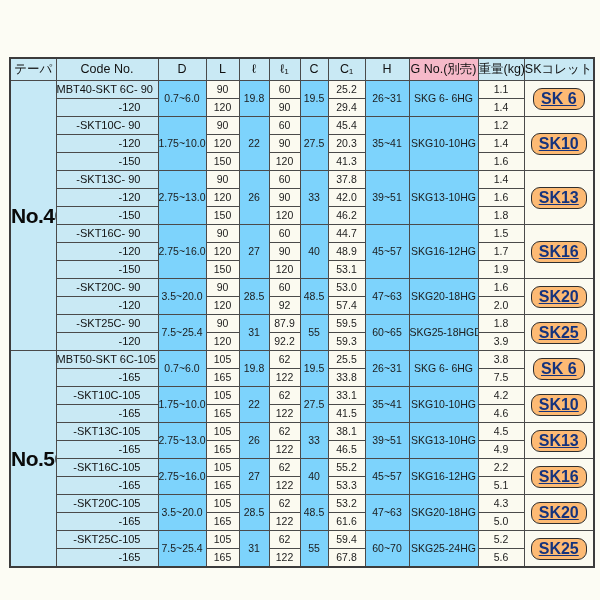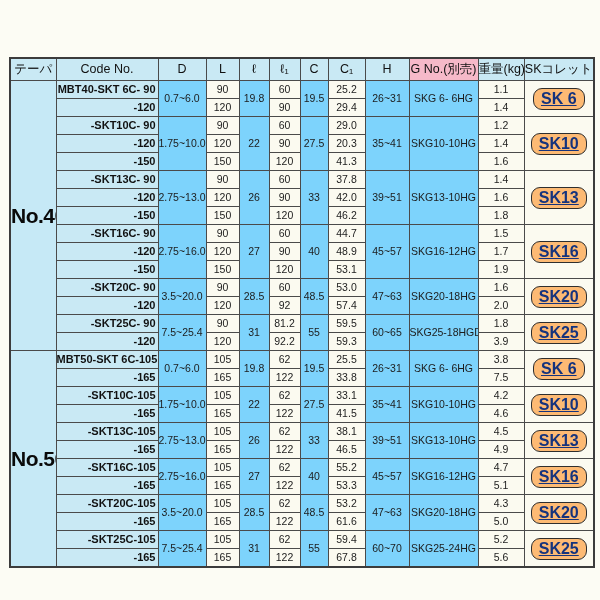--- a/index.html
+++ b/index.html
@@ -22,22 +22,22 @@
     height:17px;overflow:hidden;white-space:nowrap;
   }
   .spec thead th{
     height:21px;font-size:12.5px;font-weight:normal;
     background:#c9e9f4;color:#111;
   }
   .spec thead th.pink{background:#f6b9c9;margin-top:24px;}
   .beige{background:#7dd3fc;}
   .white{background:#fbfaf0;}
   td.code{
-    background:#c9e9f4;font-weight:bold;font-size:11px;
-    text-align:right;padding-right:2px;color:#111;
+    background:#c9e9f4;font-weight:normal;font-size:11px;
+    text-align:right;padding-right:17px;color:#111;
   }
   td.taper{
     background:#c6e9f6;font-weight:bold;font-size:21px;
     letter-spacing:-0.5px;color:#0a0a0a;
   }
   .skpill{
     display:inline-block;
     border:1.5px solid #2e2e2e;border-radius:9px;
     background:#fdba74;color:#15337d;
     font-weight:bold;font-size:16px;line-height:1;
@@ -101,21 +101,21 @@
   <td class="white">29.4</td>
   <td class="white">1.4</td>
 </tr>
 <tr>
   <td class="code">-SKT10C- 90</td>
   <td class="beige" rowspan="3">1.75~10.0</td>
   <td class="white">90</td>
   <td class="beige" rowspan="3">22</td>
   <td class="white">60</td>
   <td class="beige" rowspan="3">27.5</td>
-  <td class="white">29.0</td>
+  <td class="white">45.4</td>
   <td class="beige" rowspan="3">35~41</td>
   <td class="beige" rowspan="3">SKG10-10HG</td>
   <td class="white">1.2</td>
   <td class="white" rowspan="3"><span class="skpill">SK10</span></td>
 </tr>
 <tr>
   <td class="code">-120</td>
   <td class="white">120</td>
   <td class="white">90</td>
   <td class="white">20.3</td>
@@ -200,21 +200,21 @@
   <td class="white">120</td>
   <td class="white">92</td>
   <td class="white">57.4</td>
   <td class="white">2.0</td>
 </tr>
 <tr>
   <td class="code">-SKT25C- 90</td>
   <td class="beige" rowspan="2">7.5~25.4</td>
   <td class="white">90</td>
   <td class="beige" rowspan="2">31</td>
-  <td class="white">81.2</td>
+  <td class="white">87.9</td>
   <td class="beige" rowspan="2">55</td>
   <td class="white">59.5</td>
   <td class="beige" rowspan="2">60~65</td>
   <td class="beige" rowspan="2">SKG25-18HGD</td>
   <td class="white">1.8</td>
   <td class="white" rowspan="2"><span class="skpill">SK25</span></td>
 </tr>
 <tr>
   <td class="code">-120</td>
   <td class="white">120</td>
@@ -286,21 +286,21 @@
 <tr>
   <td class="code">-SKT16C-105</td>
   <td class="beige" rowspan="2">2.75~16.0</td>
   <td class="white">105</td>
   <td class="beige" rowspan="2">27</td>
   <td class="white">62</td>
   <td class="beige" rowspan="2">40</td>
   <td class="white">55.2</td>
   <td class="beige" rowspan="2">45~57</td>
   <td class="beige" rowspan="2">SKG16-12HG</td>
-  <td class="white">4.7</td>
+  <td class="white">2.2</td>
   <td class="white" rowspan="2"><span class="skpill">SK16</span></td>
 </tr>
 <tr>
   <td class="code">-165</td>
   <td class="white">165</td>
   <td class="white">122</td>
   <td class="white">53.3</td>
   <td class="white">5.1</td>
 </tr>
 <tr>

